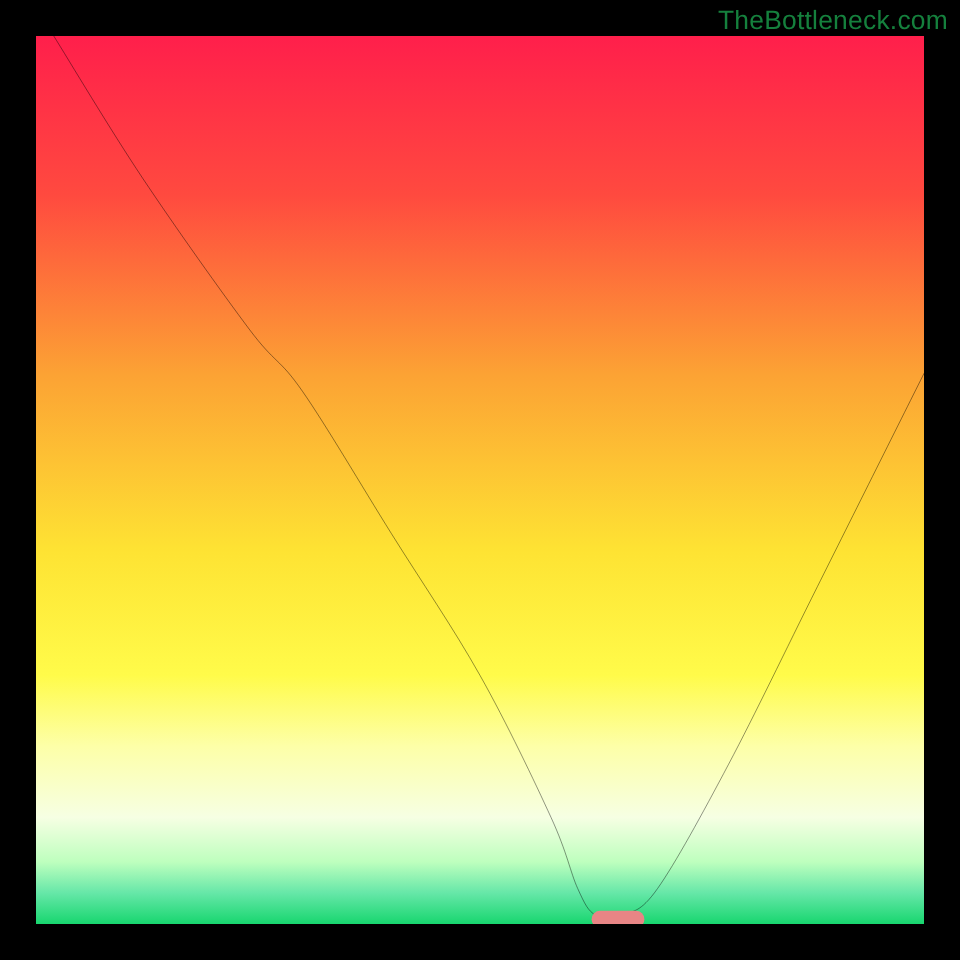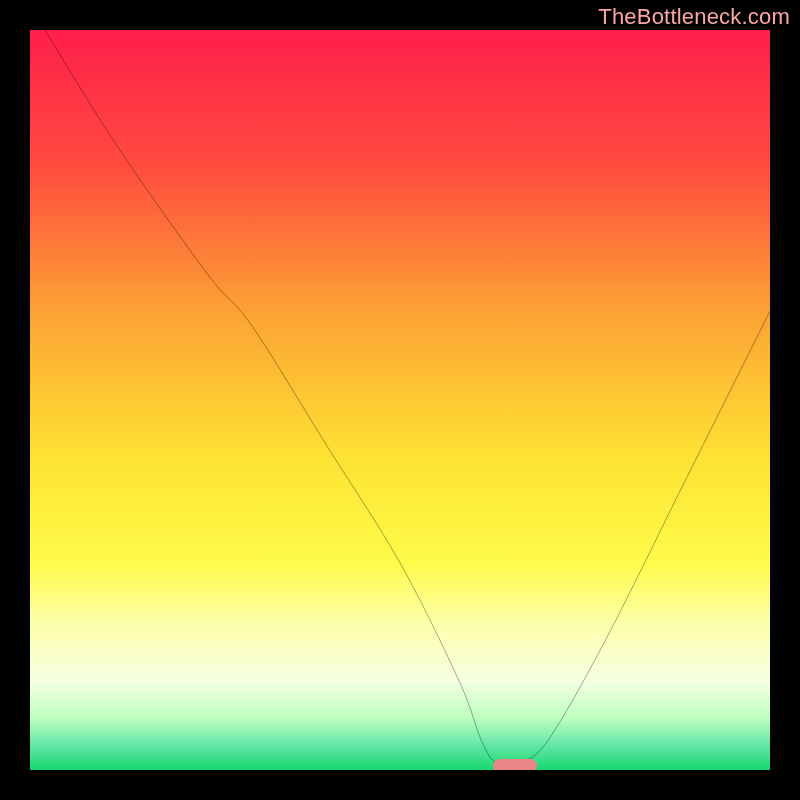--- a/index.html
+++ b/index.html
@@ -14,21 +14,21 @@
   .frame {
     position: relative;
     width: 800px;
     height: 800px;
     background: #000;
   }
   .watermark {
     position: absolute;
     top: 4px;
     right: 10px;
-    color: #fca5a5;
+    color: #15803d;
     font-size: 22px;
     letter-spacing: 0.2px;
     font-weight: 500;
   }
   .plot-area {
     position: absolute;
     left: 30px;
     top: 30px;
     width: 740px;
     height: 740px;

